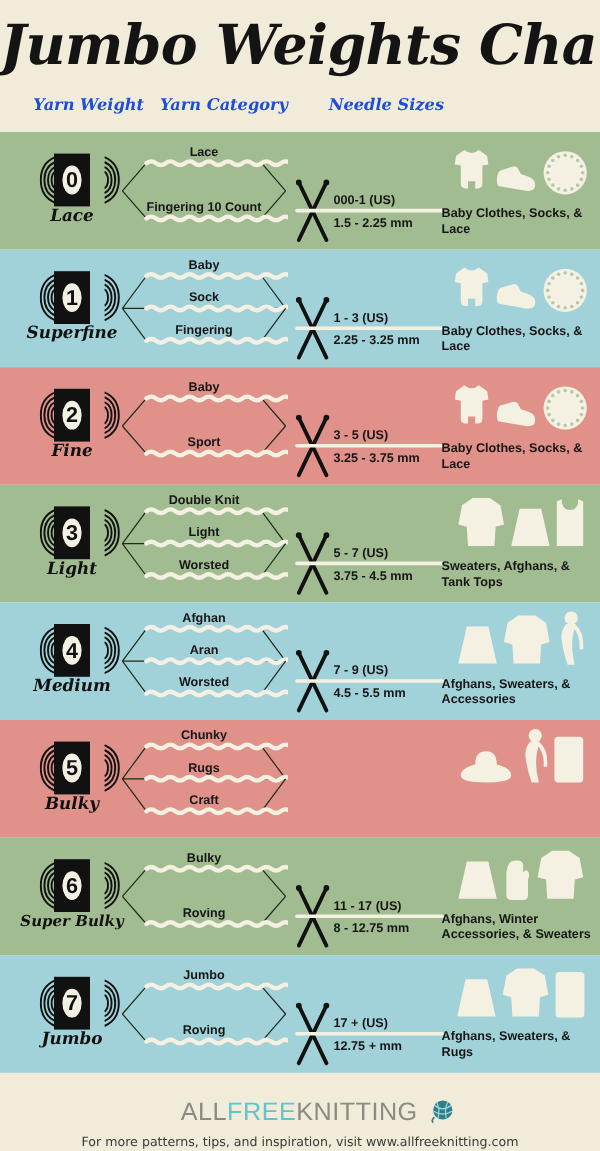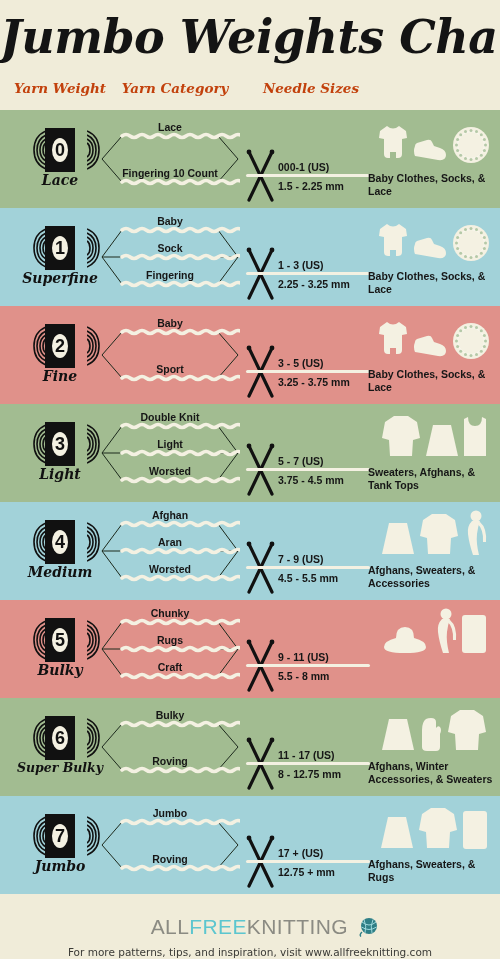--- a/index.html
+++ b/index.html
@@ -30,23 +30,23 @@
   }
   .col-heads {
     position: absolute; top: 80px; left: 0; width: 500px; height: 22px;
   }
   .col-head {
     position: absolute;
     font-family: "DejaVu Serif", serif;
     font-style: italic;
     font-weight: bold;
     font-size: 13.5px;
-    color: #c2410c;
+    color: #1d4ed8;
     white-space: nowrap;
-    text-align: center;
+    text-align: right;
   }
   .ch0 { left: 0px;   width: 120px; }
   .ch1 { left: 110px; width: 130px; }
   .ch2 { left: 252px; width: 118px; }
   .ch3 { left: 370px; width: 130px; }
 
   
   .row {
     position: relative;
     width: 500px; height: 98px;
@@ -654,33 +654,20 @@
             <path d="M22 49 q4 -3 8 0 q4 3 8 0 q4 -3 8 0 q4 3 8 0 q4 -3 8 0 q4 3 8 0 q4 -3 8 0 q4 3 8 0 q4 -3 8 0 q4 3 8 0 q4 -3 8 0 q4 3 8 0 q4 -3 8 0 q4 3 8 0 q4 -3 8 0 q4 3 8 0 q4 -3 8 0 q4 3 8 0 q4 -3 8 0 q4 3 8 0 q4 -3 8 0 q4 3 8 0 q4 -3 8 0 q4 3 8 0" stroke="#f4f1e2" stroke-width="3.6" fill="none" stroke-linecap="round"></path>
             <line x1="2" y1="49" x2="22" y2="76" stroke="#1d2a1d" stroke-width="1"></line>
             <line x1="118" y1="76" x2="138" y2="49" stroke="#1d2a1d" stroke-width="1"></line>
             <path d="M22 76 q4 -3 8 0 q4 3 8 0 q4 -3 8 0 q4 3 8 0 q4 -3 8 0 q4 3 8 0 q4 -3 8 0 q4 3 8 0 q4 -3 8 0 q4 3 8 0 q4 -3 8 0 q4 3 8 0 q4 -3 8 0 q4 3 8 0 q4 -3 8 0 q4 3 8 0 q4 -3 8 0 q4 3 8 0 q4 -3 8 0 q4 3 8 0 q4 -3 8 0 q4 3 8 0 q4 -3 8 0 q4 3 8 0" stroke="#f4f1e2" stroke-width="3.6" fill="none" stroke-linecap="round"></path>
           </svg>
       <div class="cat-label" style="top:7px">Chunky</div>
           <div class="cat-label" style="top:34px">Rugs</div>
           <div class="cat-label" style="top:61px">Craft</div>
     </div>
 
-    <div class="needle-cell">
-      <svg class="needle-svg" width="34" height="56" viewBox="0 0 34 56">
-    <g stroke="#111111" stroke-width="3.2" stroke-linecap="round" fill="none">
-      <line x1="5" y1="4" x2="28" y2="52"></line>
-      <line x1="28" y1="4" x2="5" y2="52"></line>
-    </g>
-    <circle cx="5" cy="4" r="2.4" fill="#111111"></circle>
-    <circle cx="28" cy="4" r="2.4" fill="#111111"></circle>
-  </svg>
-      <div class="needle-strand"></div>
-      <div class="needle-text needle-us">9 - 11 (US)</div>
-      <div class="needle-text needle-mm">5.5 - 8 mm</div>
-    </div>
 
     <div class="proj-cell">
       <div class="proj-icons">
             <span><svg width="48" height="28" viewBox="0 0 48 28">
         <path d="M24 1 Q15 1 15 12 Q3 15 3 21 Q3 27 24 27 Q45 27 45 21 Q45 15 33 12 Q33 1 24 1 Z" fill="#f4f1e2"></path>
               </svg></span>
             <span><svg width="24" height="46" viewBox="0 0 24 46">
         <circle cx="13" cy="6" r="5.5" fill="#f4f1e2"></circle>
         <path d="M9 11 Q4 16 5 24 Q6 33 10 45 L16 45 Q13 33 14 24 Q15 16 17 11 Z" fill="#f4f1e2"></path>
         <path d="M14 13 Q21 20 20 32 L23 32 Q24 18 17 12 Z" fill="#f4f1e2"></path>

